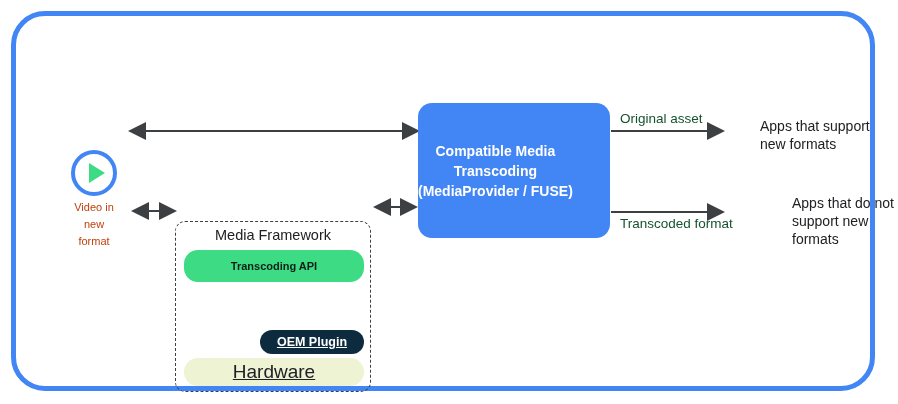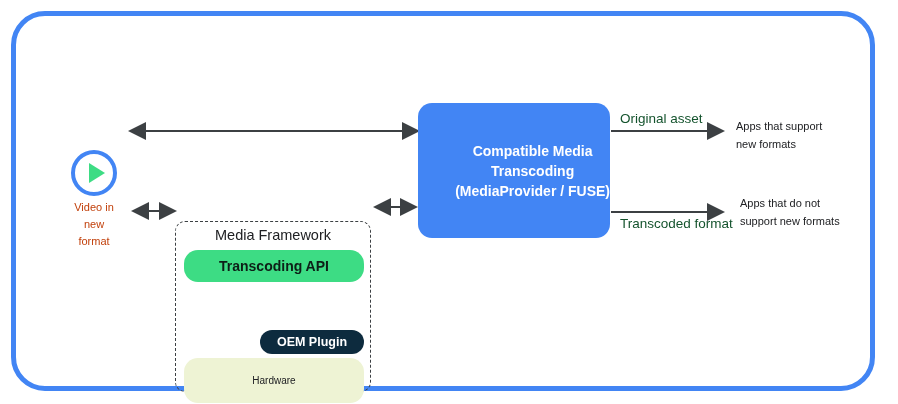--- a/index.html
+++ b/index.html
@@ -92,21 +92,21 @@
     justify-content: center;
     box-sizing: border-box;
     text-align: center;
   }
   #pill-api {
     left: 8px;
     top: 28px;
     width: 180px;
     height: 32px;
     background: #3DDC84;
-    font-size: 14px;
+    font-size: 11px;
     font-weight: bold;
     color: #0d1f17;
   }
   #pill-service {
     left: 8px;
     top: 68px;
     width: 180px;
     height: 62px;
     background: #3DDC84;
     font-size: 14.5px;
@@ -118,43 +118,45 @@
     left: 84px;
     top: 108px;
     width: 104px;
     height: 24px;
     background: #0d2b3e;
     border-radius: 12px;
     font-size: 12.5px;
     font-weight: bold;
     color: #ffffff;
     z-index: 3;
+    text-decoration: underline;
   }
   #pill-hardware {
     left: 8px;
     top: 136px;
     width: 180px;
-    height: 45px;
+    height: 28px;
     background: #eef3d4;
-    font-size: 10px;
+    font-size: 19px;
     color: #202124;
     border-radius: 14px;
+    text-decoration: underline;
   }
   
   #cmt-box {
     position: absolute;
     left: 418px;
     top: 103px;
     width: 192px;
     height: 135px;
     background: #4285F4;
     border-radius: 14px;
     display: flex;
     align-items: center;
-    justify-content: flex-end;
+    justify-content: flex-start;
     box-sizing: border-box;
   }
   #cmt-label {
     color: #ffffff;
     font-size: 14px;
     font-weight: bold;
     line-height: 20px;
     text-align: center;
     white-space: pre-line;
   }
@@ -173,31 +175,32 @@
   #label-original {
     left: 620px;
     top: 111px;
   }
   #label-transcoded {
     left: 620px;
     top: 216px;
   }
   .apps-label {
     position: absolute;
-    font-size: 11px;
+    font-size: 14px;
     line-height: 18px;
     color: #202124;
     white-space: pre-line;
+    margin-left: 24px;
   }
   #apps-support {
     left: 736px;
     top: 117px;
   }
   #apps-nosupport {
-    left: 740px;
+    left: 768px;
     top: 194px;
   }
 </style>
 </head>
 <body>
 
 <div id="canvas">
 
   <div id="outer-frame"></div>
 

